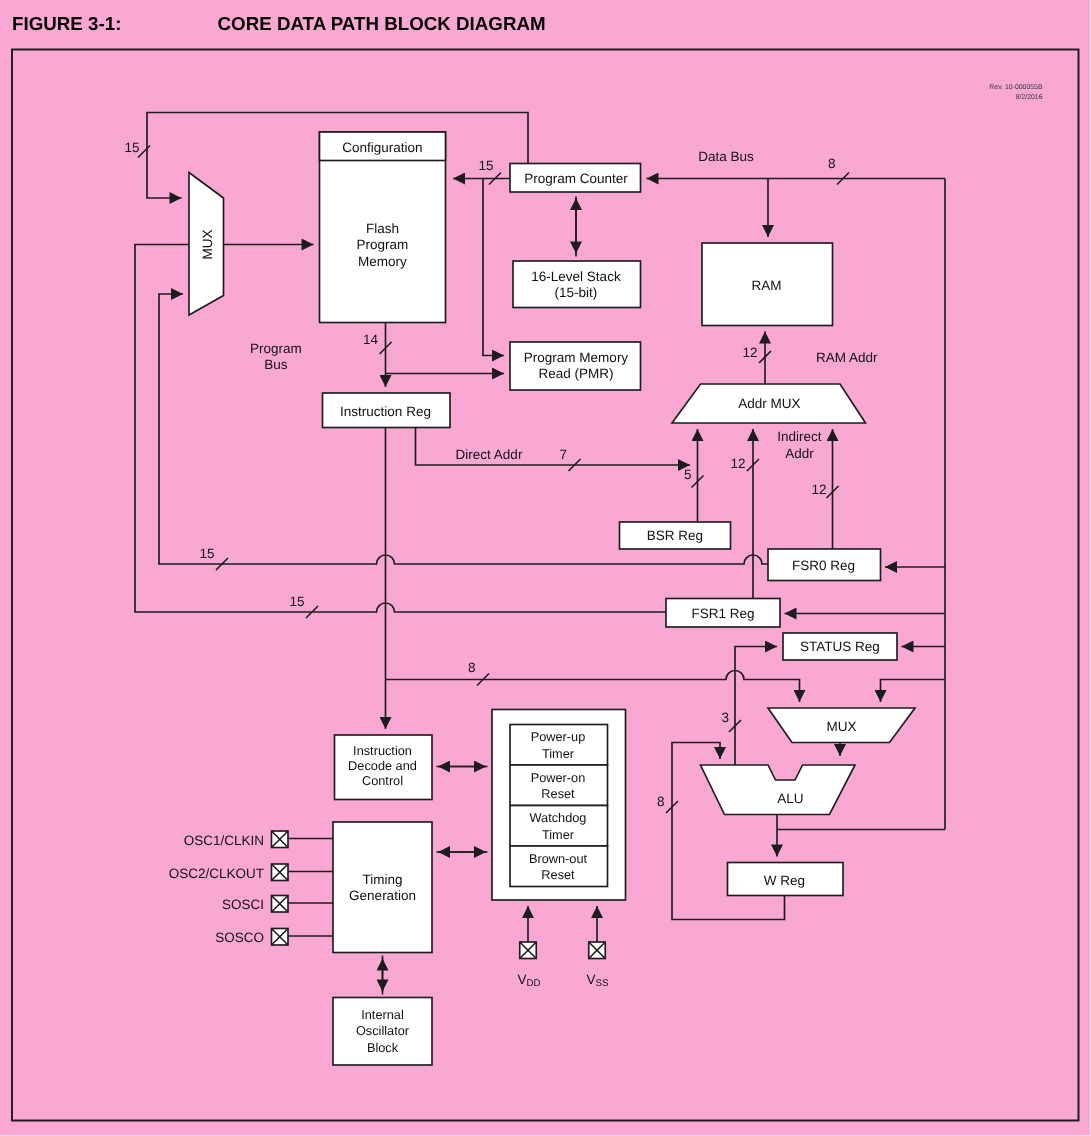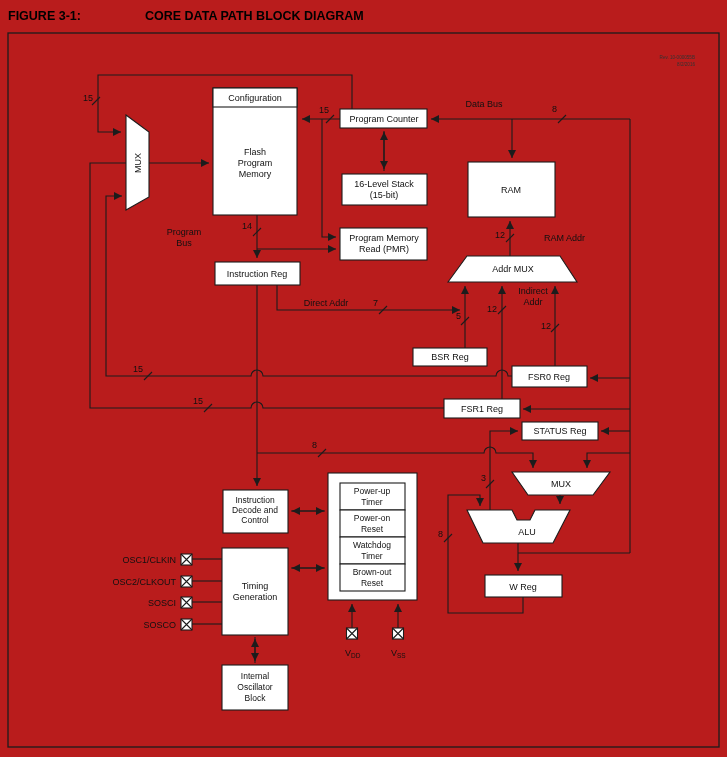--- a/index.html
+++ b/index.html
@@ -1,16 +1,16 @@
 <!DOCTYPE html>
 <html><head>
 <meta charset="utf-8">
 <style>
   html,body{margin:0;padding:0;background:#ffffff;}
-  #stage{position:relative;width:727px;height:757px;background:#b91c1c;overflow:hidden;}
+  #stage{position:relative;width:727px;height:757px;background:#f9a8d4;overflow:hidden;}
   svg{display:block;}
   .w{fill:none;stroke:#1c1c1c;stroke-width:1.1;}
   .frame{fill:none;stroke:#1c1c1c;stroke-width:1.3;}
   .box{fill:#ffffff;stroke:#1c1c1c;stroke-width:1.1;}
   .t{font:9px "Liberation Sans", sans-serif;fill:#111;}
   .ts{font:8.5px "Liberation Sans", sans-serif;fill:#111;}
   .num{font:9px "Liberation Sans", sans-serif;fill:#111;}
   .sub{font:6.5px "Liberation Sans", sans-serif;fill:#111;}
   .tb{font:bold 12.5px "Liberation Sans", sans-serif;fill:#000;}
   .rev{font:4.6px "Liberation Sans", sans-serif;fill:#333;}

